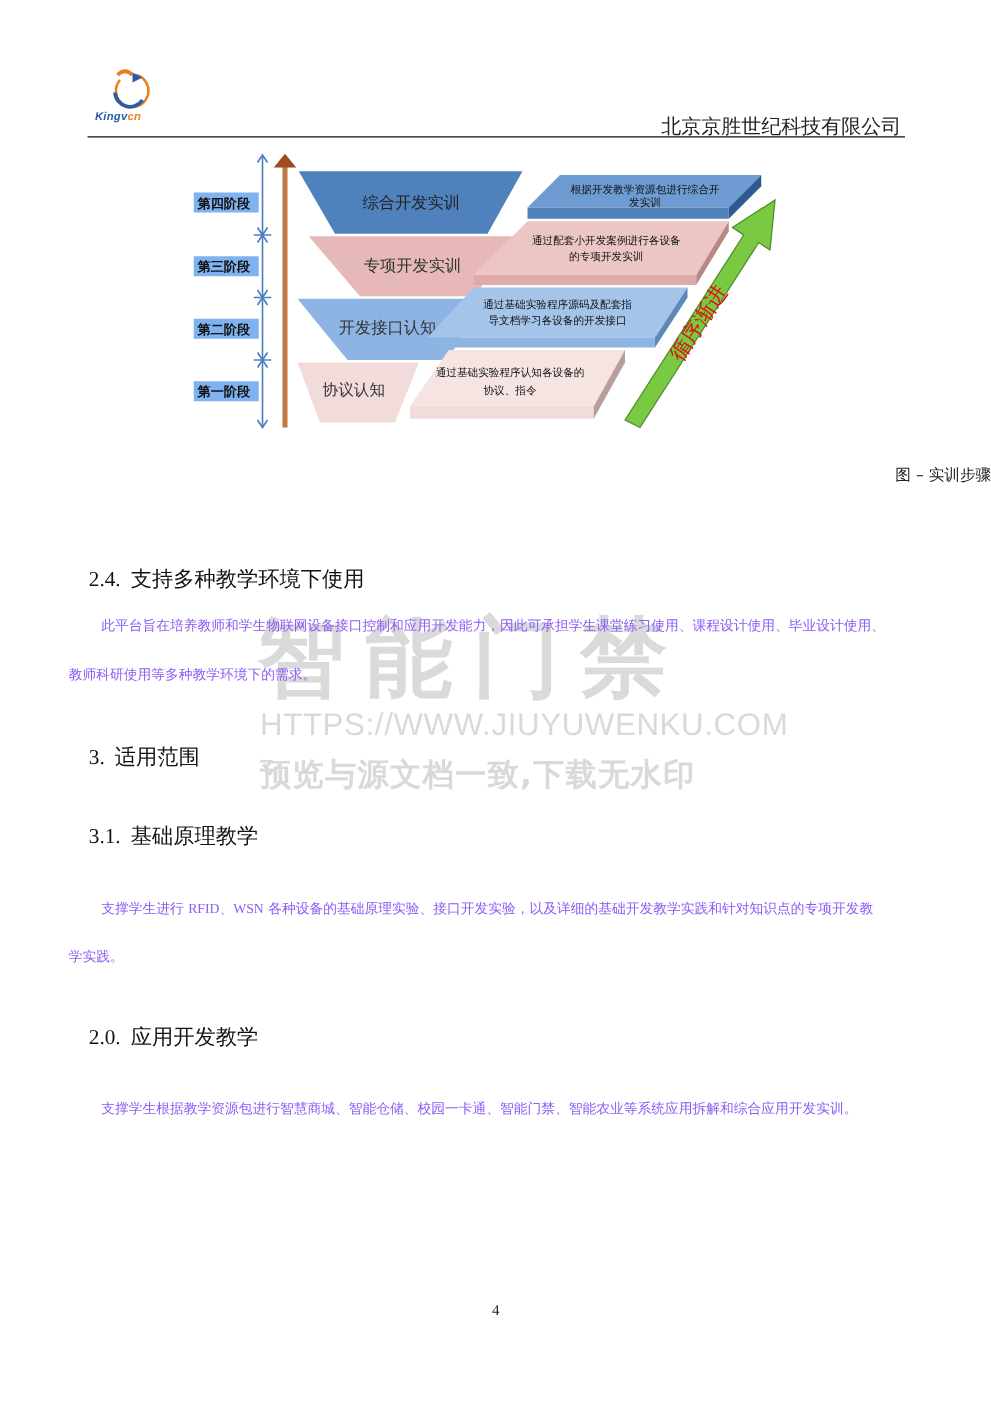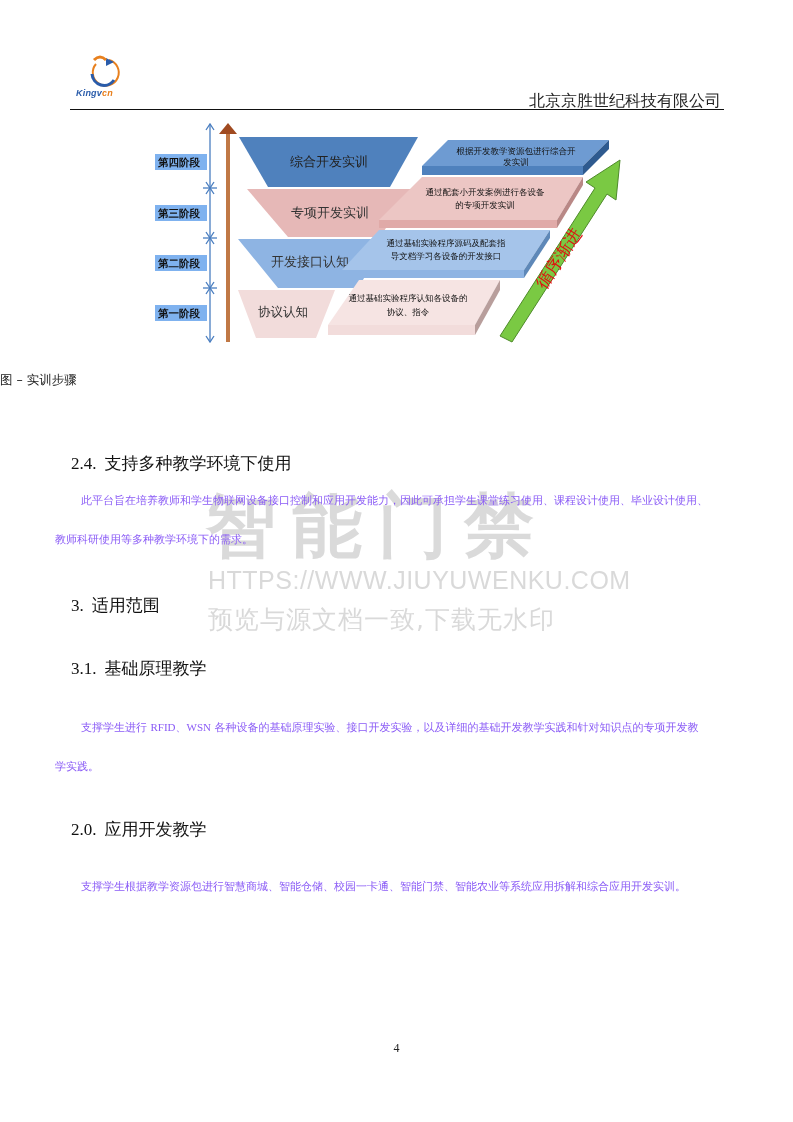--- a/index.html
+++ b/index.html
@@ -6,29 +6,29 @@
   body { width:793px; height:1122px; position:relative; overflow:hidden;
          font-family:"DejaVu Sans", sans-serif; color:#111; }
   .abs { position:absolute; }
   .logo { left:76px; top:52px; width:60px; height:52px; }
   .logo-text { left:76px; top:88px; font-family:Liberation Sans, sans-serif; font-weight:bold; font-style:italic;
                font-size:9px; color:#2a5caa; letter-spacing:0.2px; }
   .logo-text .cn { color:#e8801e; }
   .company { right:72px; top:91px; font-size:16px; color:#222; }
   .header-rule { left:70px; top:109px; width:654px; height:1.3px; background:#111; }
   .figure { left:150px; top:120px; width:495px; height:230px; }
-  .caption { left:0; width:793px; top:372px; text-align:left; font-size:12.5px; color:#222; }
+  .caption { left:0; width:793px; top:372px; text-align:right; font-size:12.5px; color:#222; }
   .h2 { left:71px; font-size:17px; color:#111; }
   .h2 .num { font-family:"Liberation Serif", serif; margin-right:8px; }
   .para { left:55px; width:654px; font-size:11px; line-height:38.5px; color:#8b5cf6; text-indent:26px; }
   .para .en { font-family:"Liberation Serif", serif; }
   .page-num { left:0; width:793px; top:1041px; text-align:center; font-family:"Liberation Serif", serif; font-size:12px; color:#222; }
   .wm-big { left:206px; top:480px; font-size:70px; font-weight:bold; color:rgba(150,150,150,0.35); letter-spacing:16px; }
   .wm-url { left:208px; top:566px; font-family:"Liberation Sans", sans-serif; font-weight:normal; font-size:25px; color:rgba(160,160,160,0.40); letter-spacing:0.5px; }
-  .wm-note { left:208px; top:603px; font-size:25px; font-weight:normal; color:rgba(160,160,160,0.40); letter-spacing:1px; }
+  .wm-note { left:208px; top:603px; font-size:25px; font-weight:bold; color:rgba(160,160,160,0.40); letter-spacing:1px; }
 </style>
 </head>
 <body>
 
 <div class="abs logo">
   <svg width="60" height="40" viewBox="0 0 60 40">
     <path d="M20 12 A13 13 0 1 0 33 8" fill="none" stroke="#e8801e" stroke-width="2"></path>
     <path d="M16 22 A12 12 0 0 0 38 28" fill="none" stroke="#2a5caa" stroke-width="3"></path>
     <path d="M30 6 L38 10 L30 14 Z" fill="#2a5caa"></path>
     <path d="M18 8 Q24 2 30 8" fill="none" stroke="#e8801e" stroke-width="3"></path>

